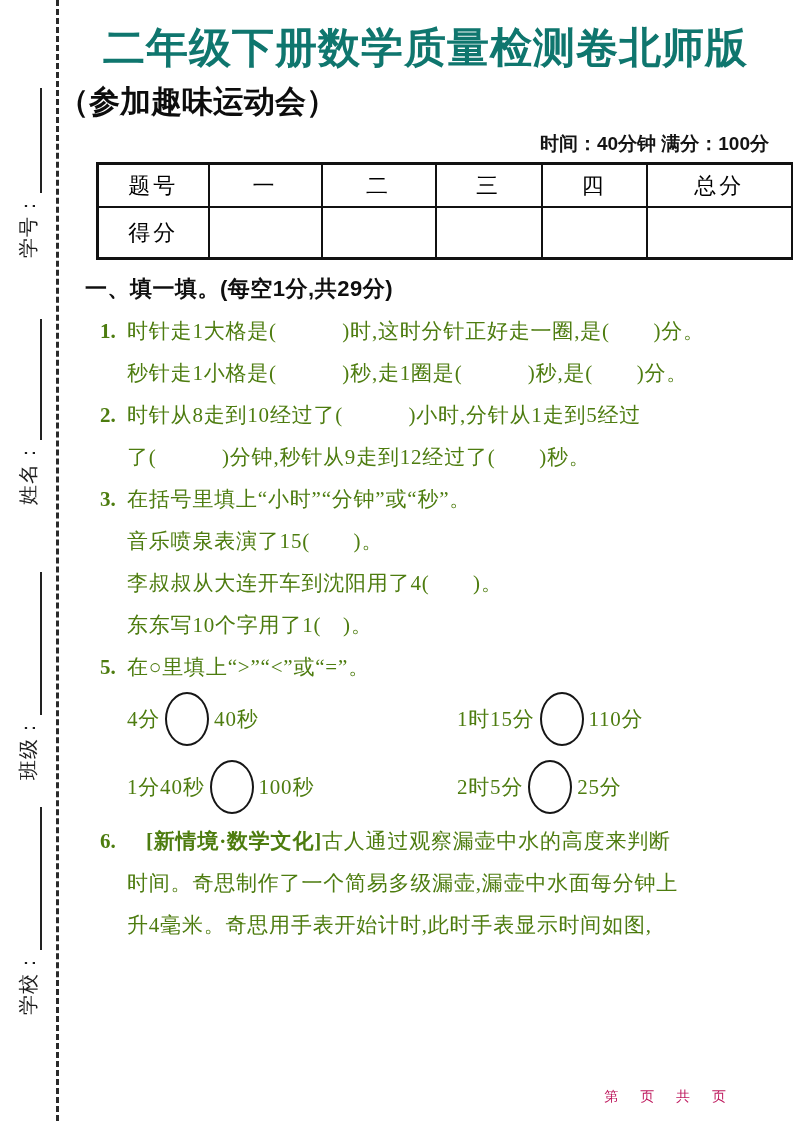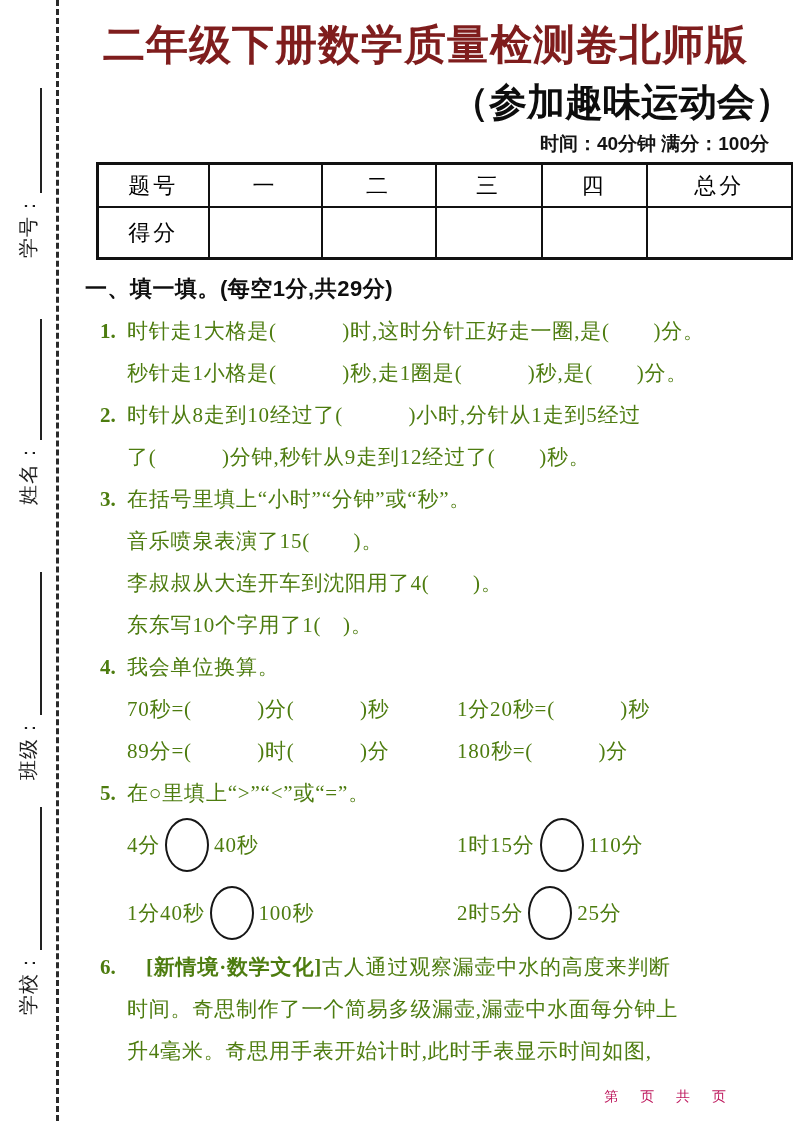--- a/index.html
+++ b/index.html
@@ -20,27 +20,27 @@
     transform:rotate(-90deg);transform-origin:0 0;
     height:26px;font-size:20px;letter-spacing:1px;color:#1c1c1c;
     white-space:nowrap;
   }
   .side-group .blank-line{
     flex:1 1 auto;height:4px;border-bottom:2.4px solid #222;margin-left:2px;
   }
   .main{position:absolute;left:58px;top:0;right:0;bottom:0;}
   .title{
     margin:22px 0 0;text-align:center;
-    font-family:Liberation Mono, monospace;
-    font-weight:900;font-size:42px;line-height:52px;letter-spacing:1px;color:#7f1d1d;
+    font-family:Liberation Serif, serif;
+    font-weight:900;font-size:42px;line-height:52px;letter-spacing:1px;color:#0f766e;
   }
   .subtitle{
-    margin:6px 0 0;text-align:right;
+    margin:6px 0 0;text-align:left;
     font-family:"Liberation Sans","DejaVu Sans",sans-serif;
-    font-weight:800;font-size:38px;line-height:44px;color:#0d0d0d;
+    font-weight:800;font-size:31px;line-height:44px;color:#0d0d0d;
   }
   .meta{
     margin-top:8px;text-align:right;padding-right:24px;
     font-size:19px;font-weight:600;line-height:24px;
     font-family:"Liberation Sans","DejaVu Sans",sans-serif;
   }
   
   table.score{
     border-collapse:collapse;table-layout:fixed;
     margin:6px 0 0 38px;width:695px;
@@ -157,29 +157,20 @@
         <div class="qline indent">了(　　　)分钟,秒针从9走到12经过了(　　)秒。</div>
       </div>
 
       <div class="question">
         <div class="qline"><span class="qnum">3.</span><span>在括号里填上“小时”“分钟”或“秒”。</span></div>
         <div class="qline indent">音乐喷泉表演了15(　　)。</div>
         <div class="qline indent">李叔叔从大连开车到沈阳用了4(　　)。</div>
         <div class="qline indent">东东写10个字用了1(　)。</div>
       </div>
 
-      <div class="question">
-        <div class="qline"><span class="qnum">4.</span><span>我会单位换算。</span></div>
-        <div class="qgrid">
-          <span>70秒=(　　　)分(　　　)秒</span>
-          <span>1分20秒=(　　　)秒</span>
-          <span>89分=(　　　)时(　　　)分</span>
-          <span>180秒=(　　　)分</span>
-        </div>
-      </div>
 
       <div class="question">
         <div class="qline"><span class="qnum">5.</span><span>在○里填上“&gt;”“&lt;”或“=”。</span></div>
         <div class="cmp-grid">
           <span class="cmp">
             <span>4分</span>
             <span class="circle"></span>
             <span>40秒</span>
           </span>
           <span class="cmp">

